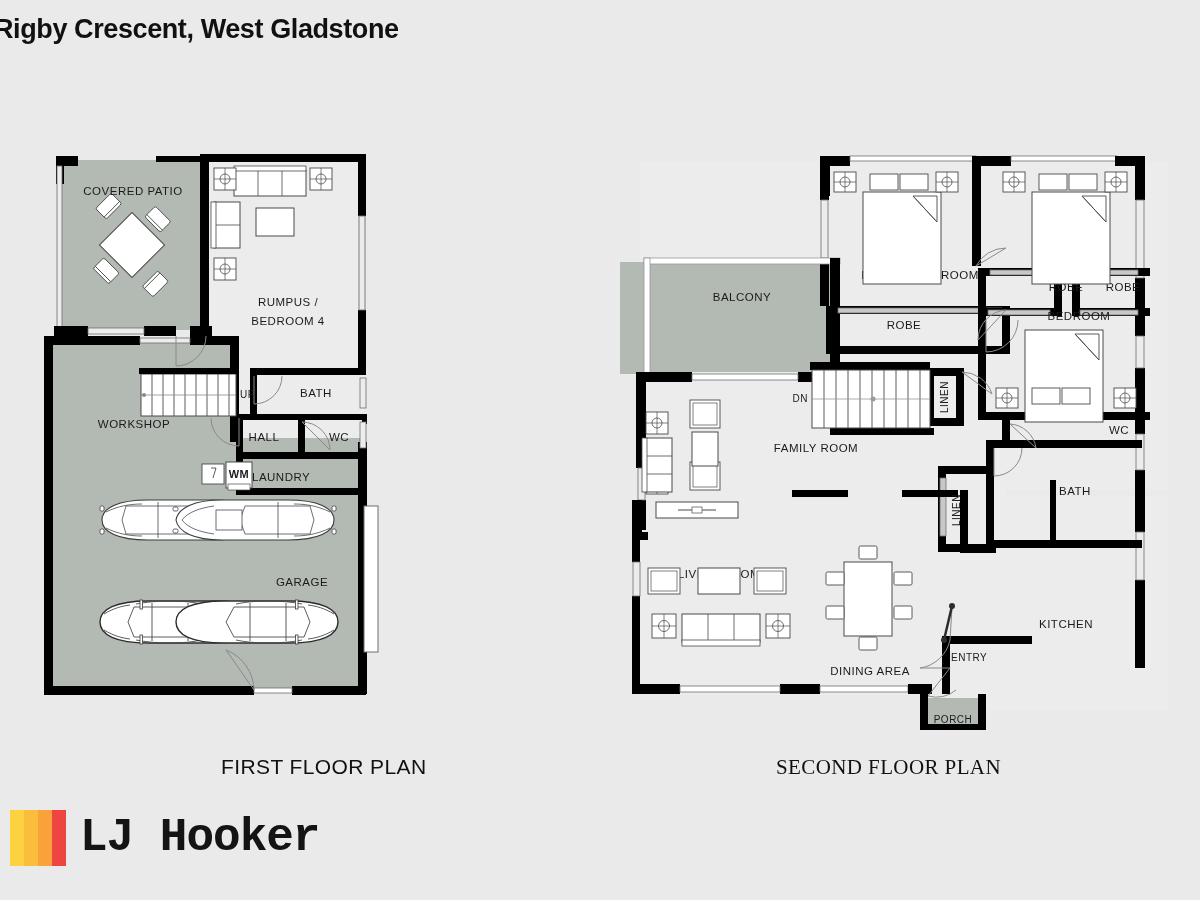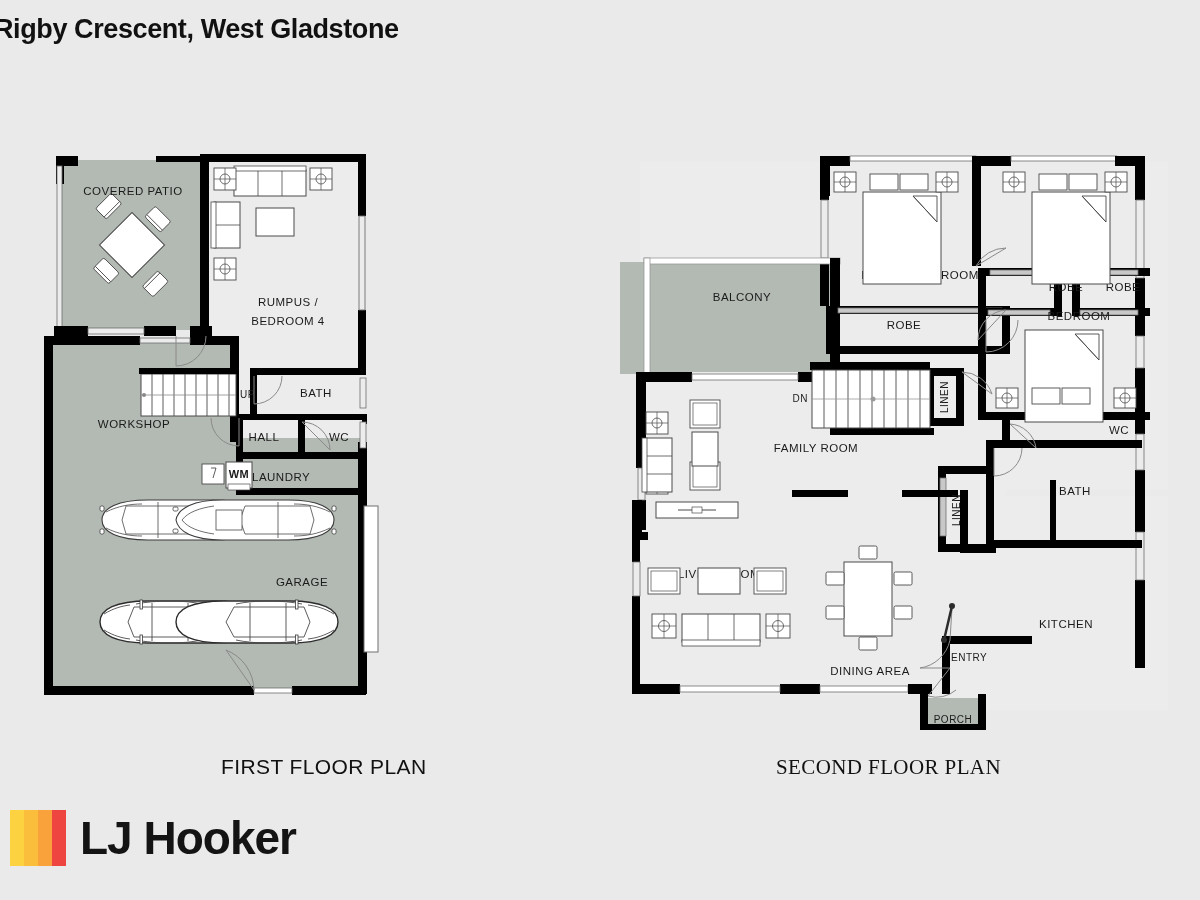--- a/index.html
+++ b/index.html
@@ -17,21 +17,21 @@
   }
   .plan-caption{
     position:absolute;
     font-size:21px;color:#111;letter-spacing:0.4px;white-space:nowrap;
     text-align:center;
   }
   #caption-first{left:210px;top:755px;margin-left:11px;}
   #caption-second{left:776px;top:755px;font-family:Liberation Serif, serif;}
 
   
-  #logo{position:absolute;left:10px;top:810px;display:flex;align-items:center;gap:14px;}
+  #logo{position:absolute;left:10px;top:810px;display:flex;align-items:center;gap:14px;font-family:Liberation Mono, monospace;}
   #logo-mark{display:flex;width:56px;height:56px;}
   #logo-mark span{flex:1;height:100%;}
   #logo-text{font-size:46px;font-weight:bold;color:#141414;letter-spacing:-1px;line-height:1;}
 
   
   .plan{position:absolute;}
   #plan-first{left:40px;top:150px;width:550px;height:560px;}
   #plan-second{left:620px;top:150px;width:560px;height:580px;}
   .plan svg{display:block;}
 

